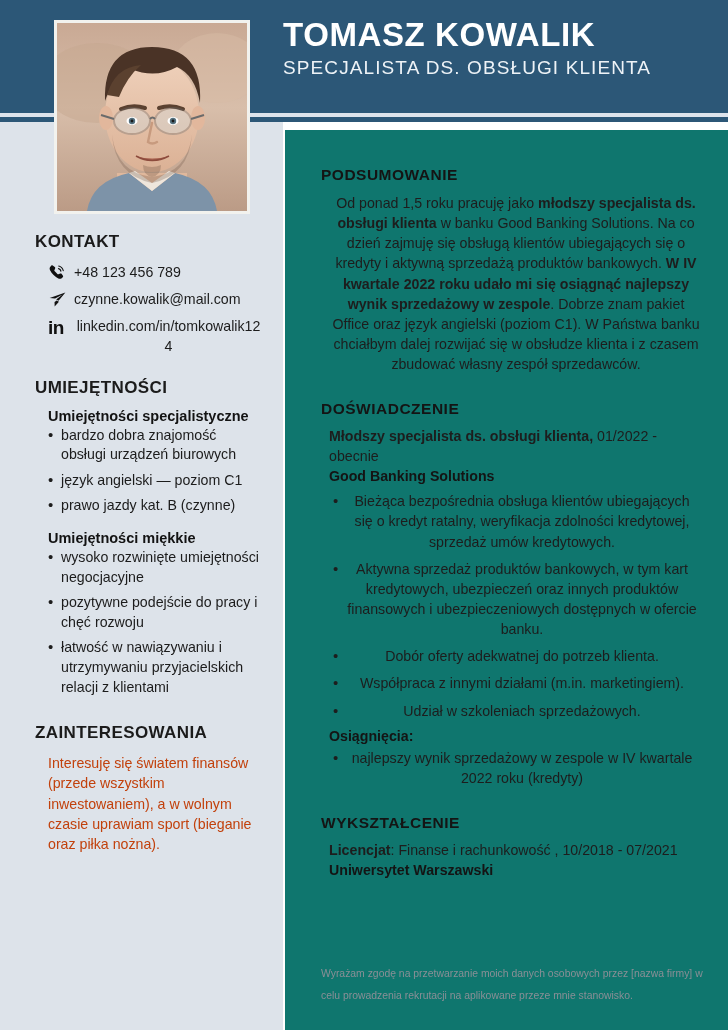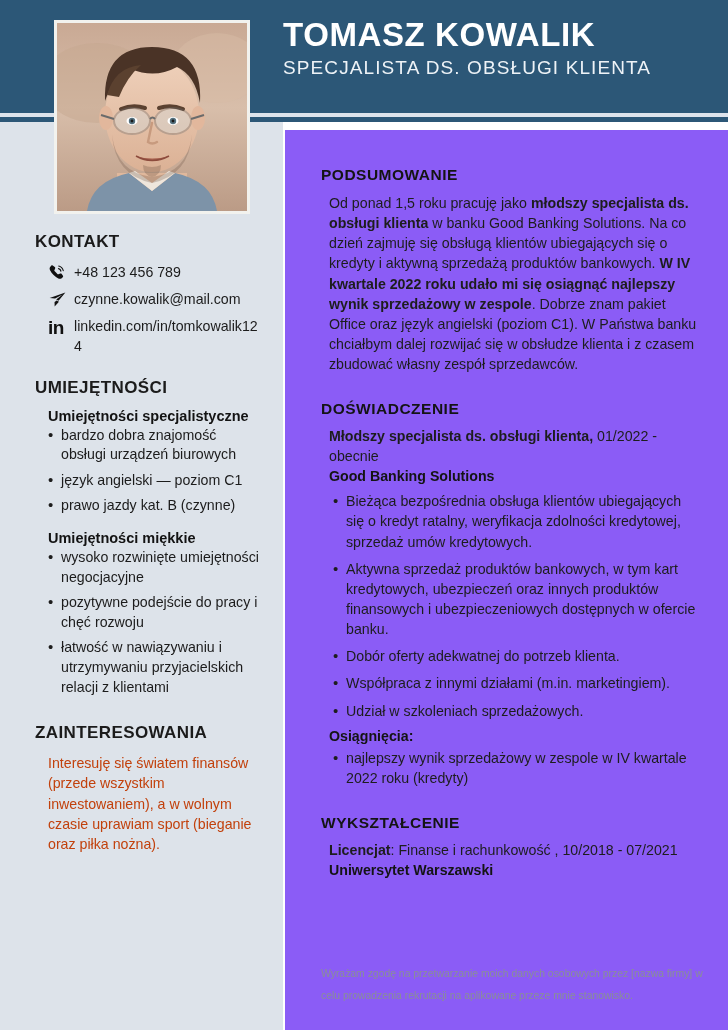--- a/index.html
+++ b/index.html
@@ -96,20 +96,21 @@
     margin-left: 35px;
   }
 
   .contact-list { margin-top: 11px; }
   .contact-row {
     display: flex;
     align-items: flex-start;
     margin-left: 48px;
     margin-bottom: 8px;
     max-width: 215px;
+    text-align: center;
   }
   .contact-ico {
     width: 26px;
     min-width: 26px;
     padding-top: 1px;
     color: #111;
     display: flex;
     justify-content: flex-start;
   }
   .contact-ico svg { display:block; }
@@ -167,36 +168,37 @@
     margin-top: 10px;
   }
 
   
   .main {
     position: absolute;
     left: 285px;
     top: 130px;
     width: 443px;
     height: 900px;
-    background: #8b5cf6;
+    background: #0f766e;
     padding: 36px 18px 0 36px;
   }
   .main-h {
     font-size: 15.5px;
     font-weight: bold;
     color: #141414;
     letter-spacing: 0.5px;
     margin-bottom: 9px;
   }
   .main-body {
     font-size: 14.2px;
     color: #1d1d1d;
     line-height: 1.42;
     max-width: 374px;
     margin-left: 8px;
+    text-align: center;
   }
   .main-body b { font-weight: bold; }
 
   .sec { margin-bottom: 26px; }
 
   .job-title-line {
     font-size: 14.2px;
     color: #1d1d1d;
     line-height: 1.38;
     margin-left: 8px;
@@ -209,20 +211,21 @@
     color: #141414;
     margin-left: 8px;
     line-height: 1.38;
     margin-bottom: 5px;
   }
   ul.main-ul {
     list-style: none;
     margin: 0 12px 0 12px;
     padding: 0;
     max-width: 372px;
+    text-align: center;
   }
   ul.main-ul li {
     position: relative;
     padding-left: 13px;
     font-size: 14.2px;
     color: #1d1d1d;
     line-height: 1.42;
     margin-bottom: 7px;
   }
   ul.main-ul li::before {

